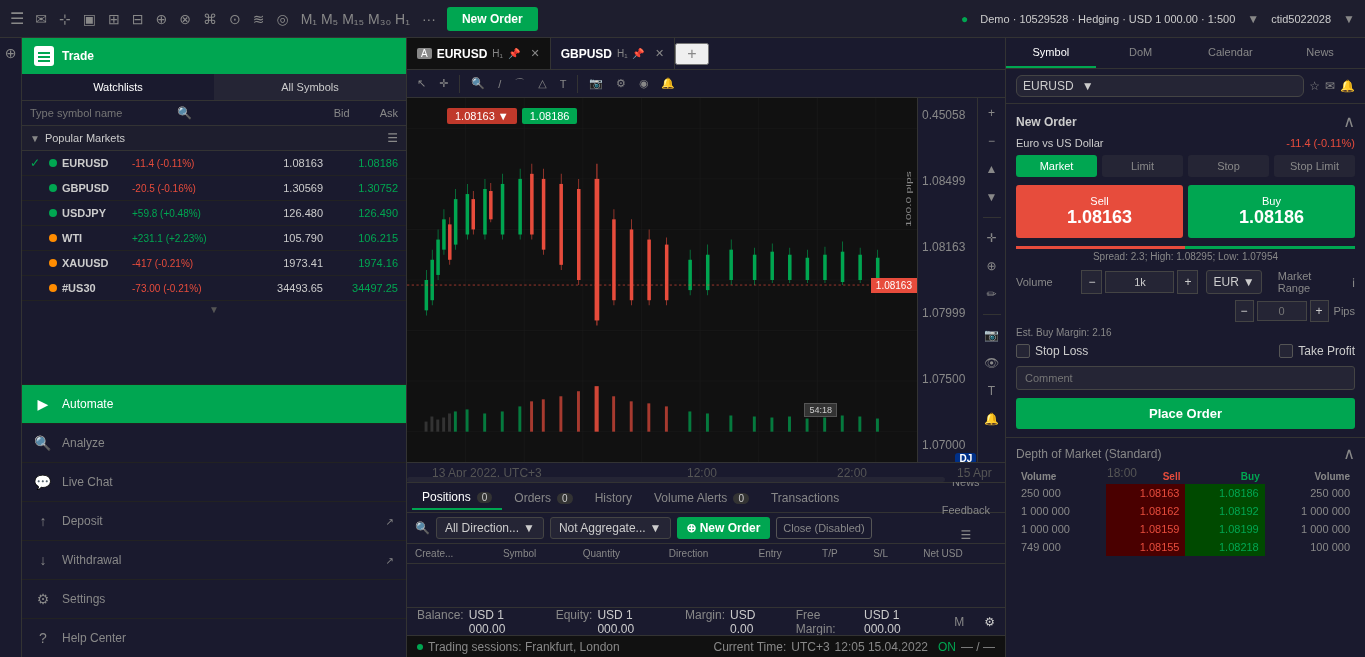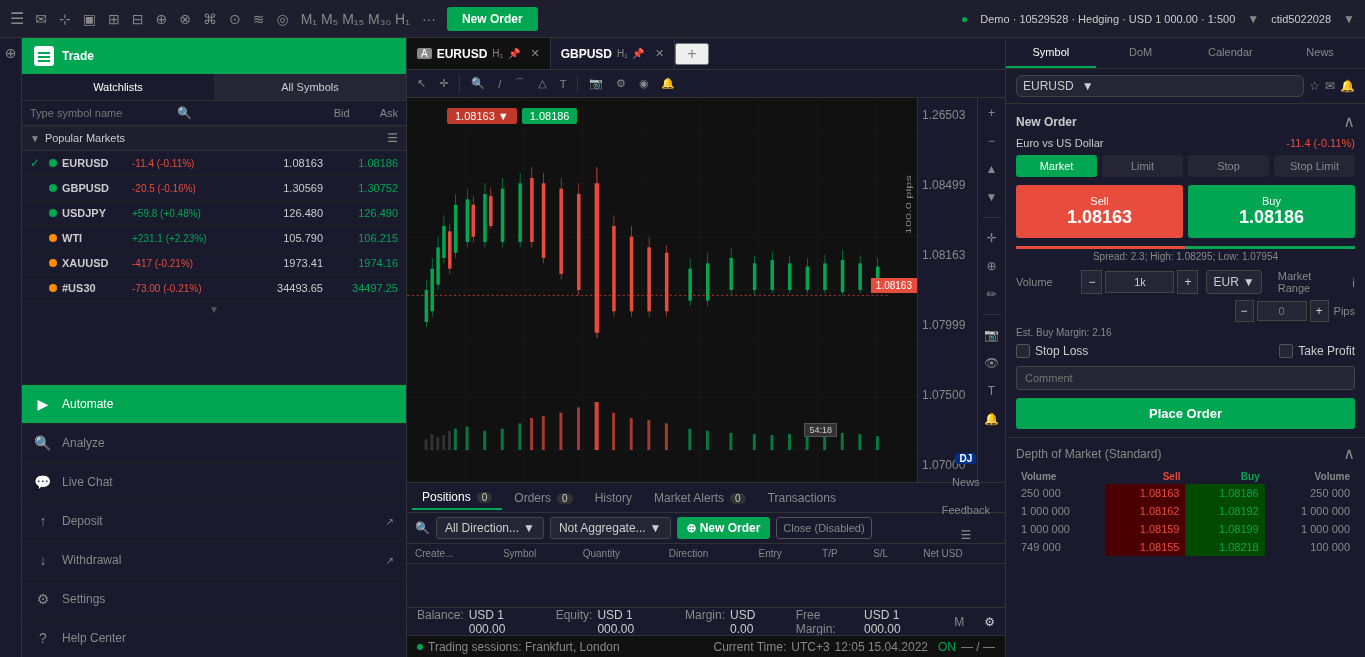--- a/index.html
+++ b/index.html
@@ -561,21 +561,21 @@
           </svg>
           
           
           <div style="position:absolute;right:0;top:180px;background:#e74c3c;color:white;font-size:10px;padding:2px 5px;z-index:10;">1.08163</div>
           
           
           <div style="position:absolute;right:80px;bottom:45px;background:#333;color:#ccc;font-size:9px;padding:1px 4px;border:1px solid #555;">54:18</div>
         </div>
 
         <div style="width:60px;background:#1a1a2e;border-left:1px solid #333;display:flex;flex-direction:column;justify-content:space-between;padding:10px 4px;font-size:10px;color:#888;">
-          <span>1.26503</span>
+          <span>0.45058</span>
           <span>1.08499</span>
           <span>1.08163</span>
           <span>1.07999</span>
           <span>1.07500</span>
           <span>1.07000</span>
         </div>
 
         <div class="chart-side-toolbar">
           <div class="side-tool">+</div>
           <div class="side-tool">−</div>
@@ -586,36 +586,44 @@
           <div class="side-tool">⊕</div>
           <div class="side-tool">✏</div>
           <div style="height:1px;background:#333;width:18px;margin:2px 0;"></div>
           <div class="side-tool">📷</div>
           <div class="side-tool">👁</div>
           <div class="side-tool">T</div>
           <div class="side-tool">🔔</div>
         </div>
       </div>
 
+      <div class="chart-date-axis">
+        <span style="position:absolute;left:25px;">13 Apr 2022, UTC+3</span>
+        <span style="position:absolute;left:280px;">12:00</span>
+        <span style="position:absolute;left:430px;">22:00</span>
+        <span style="position:absolute;left:550px;">15 Apr</span>
+        <span style="position:absolute;left:700px;">18:00</span>
+        <div class="scrollbar-area" style="position:absolute;bottom:0;left:0;right:60px;height:5px;background:#252535;border-radius:3px;"></div>
+      </div>
 
       <div class="bottom-panel">
         <div class="bottom-tabs">
           <button class="bottom-tab active">
             <span>Positions</span>
             <span class="bottom-tab-badge">0</span>
           </button>
           <button class="bottom-tab">
             <span>Orders</span>
             <span class="bottom-tab-badge">0</span>
           </button>
           <button class="bottom-tab">
             <span>History</span>
           </button>
           <button class="bottom-tab">
-            <span>Market Alerts</span>
+            <span>Volume Alerts</span>
             <span class="bottom-tab-badge">0</span>
           </button>
           <button class="bottom-tab">
             <span>Transactions</span>
           </button>
           <div style="margin-left:auto;display:flex;align-items:center;gap:8px;flex-direction:column;">
             <span class="dj-badge">DJ</span>
             <button class="bottom-tab">News</button>
             <button class="bottom-tab">Feedback</button>
             <span style="color:#888;cursor:pointer;">☰</span>

